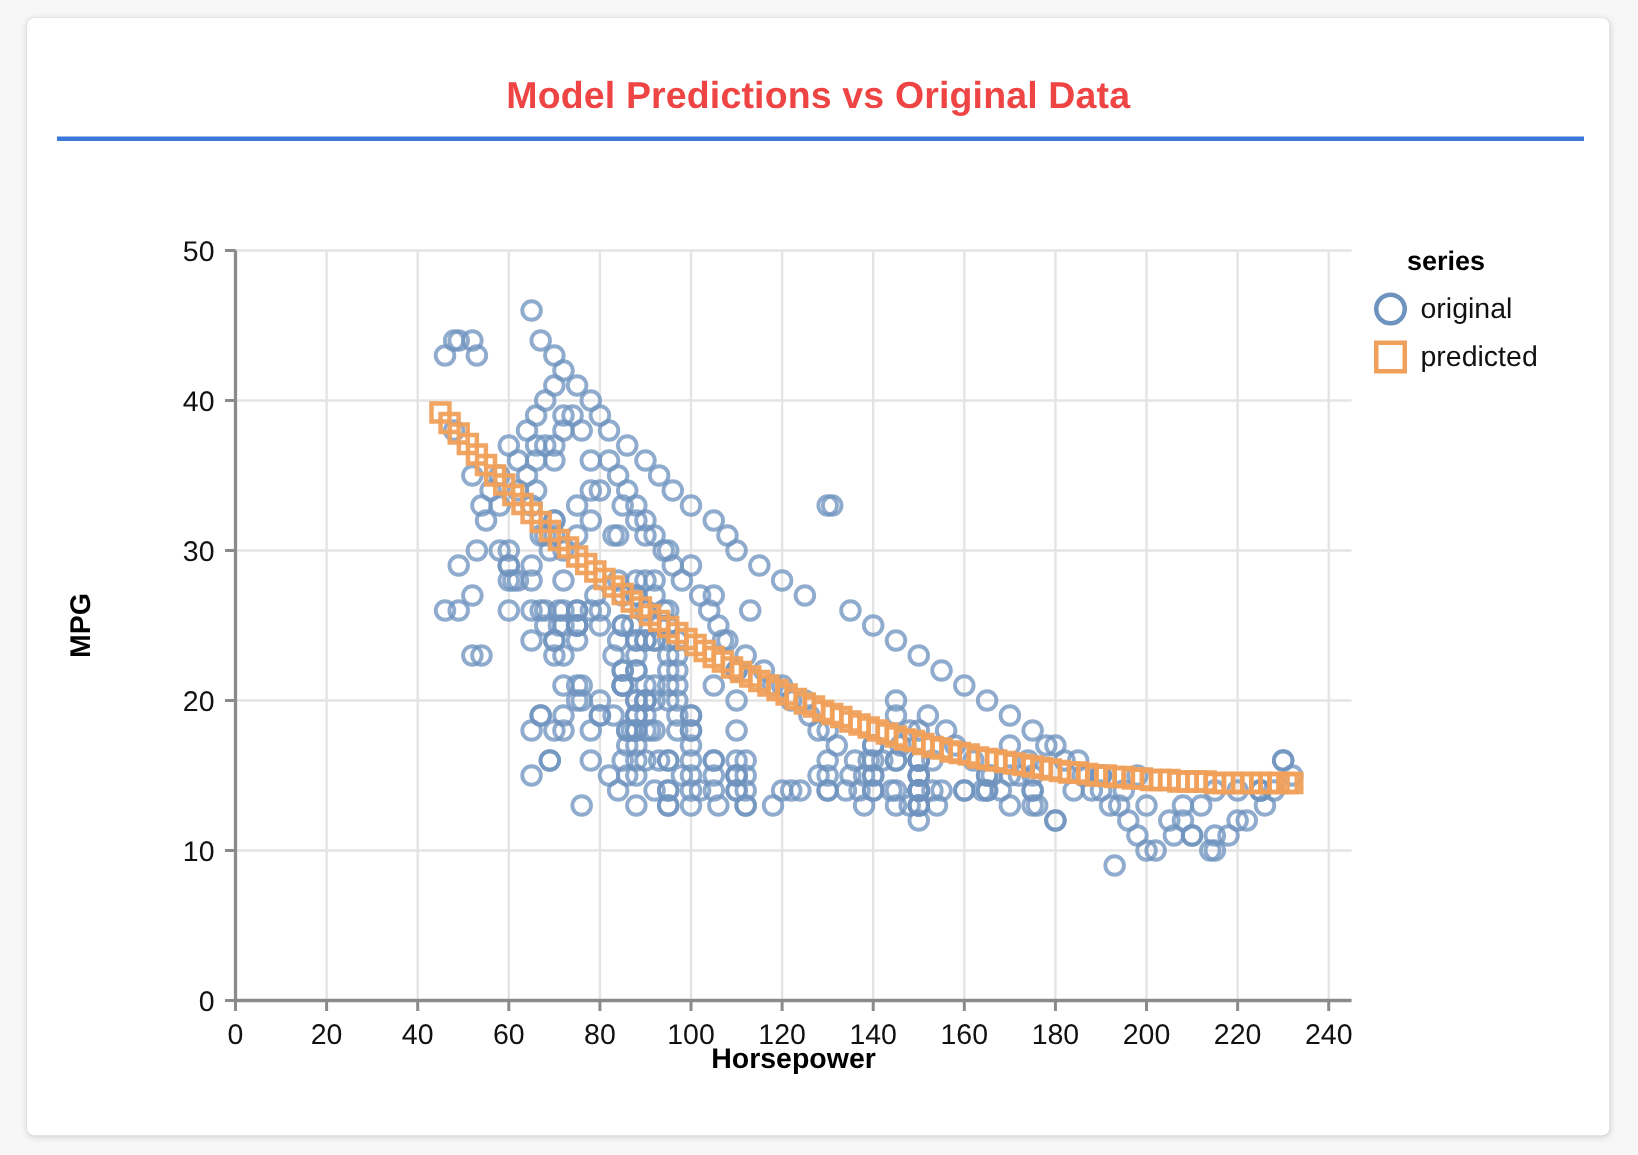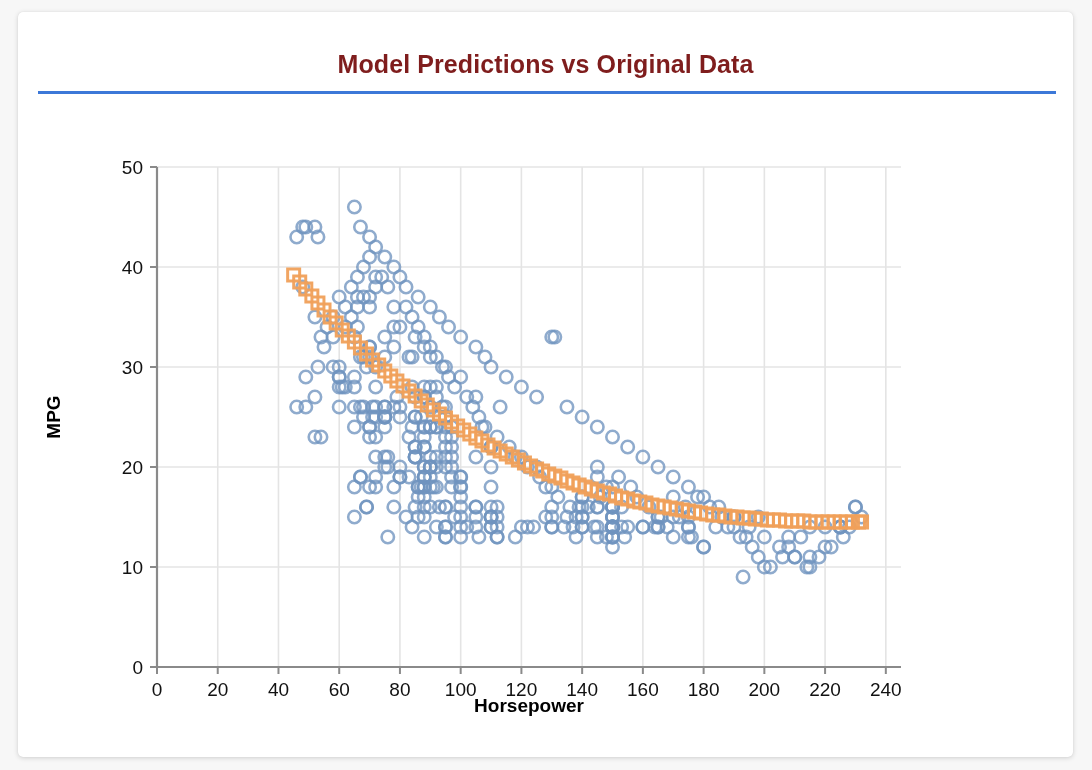--- a/index.html
+++ b/index.html
@@ -26,21 +26,21 @@
     box-shadow: 0 1px 5px rgba(0,0,0,0.16), 0 0 1px rgba(0,0,0,0.10);
   }
   #chart-title {
     position: absolute;
     left: 0;
     top: 38px;
     width: 1055px;
     text-align: center;
     font-size: 25px;
     font-weight: bold;
-    color: #7f1d1d;
+    color: #ef4444;
     letter-spacing: 0.1px;
   }
   #title-rule {
     position: absolute;
     left: 20px;
     top: 79px;
     width: 1018px;
     height: 3px;
     background: #3c78d8;
   }
@@ -694,15 +694,26 @@
             <rect x="822.3387755102041" y="504" width="12" height="12" fill="none" stroke="#f0a05a" stroke-width="3" stroke-opacity="0.95"></rect>
             <rect x="828.4122448979592" y="504" width="12" height="12" fill="none" stroke="#f0a05a" stroke-width="3" stroke-opacity="0.95"></rect>
             <rect x="834.4857142857143" y="504" width="12" height="12" fill="none" stroke="#f0a05a" stroke-width="3" stroke-opacity="0.95"></rect>
             <rect x="837.5224489795919" y="504" width="12" height="12" fill="none" stroke="#f0a05a" stroke-width="3" stroke-opacity="0.95"></rect>
           </g>
         <text id="xaxis-label" class="axis-label" text-anchor="middle" x="511" y="700">Horsepower</text>
         <text id="yaxis-label" class="axis-label" text-anchor="middle" transform="translate(42,405) rotate(-90)">MPG</text>
       </svg>
     </div>
 
+    <div id="legend-box">
+      <div class="legend-title-el">series</div>
+      <div class="legend-row">
+        <div class="legend-swatch sw-circle"></div>
+        <div class="legend-label">original</div>
+      </div>
+      <div class="legend-row">
+        <div class="legend-swatch sw-square"></div>
+        <div class="legend-label">predicted</div>
+      </div>
+    </div>
 
   </div>
 </div>
 
 </body></html>

